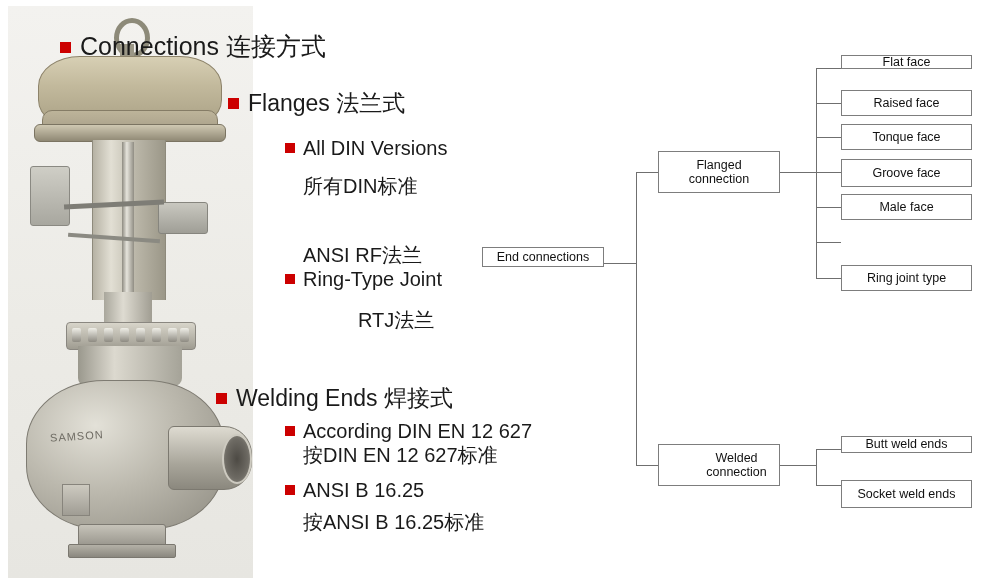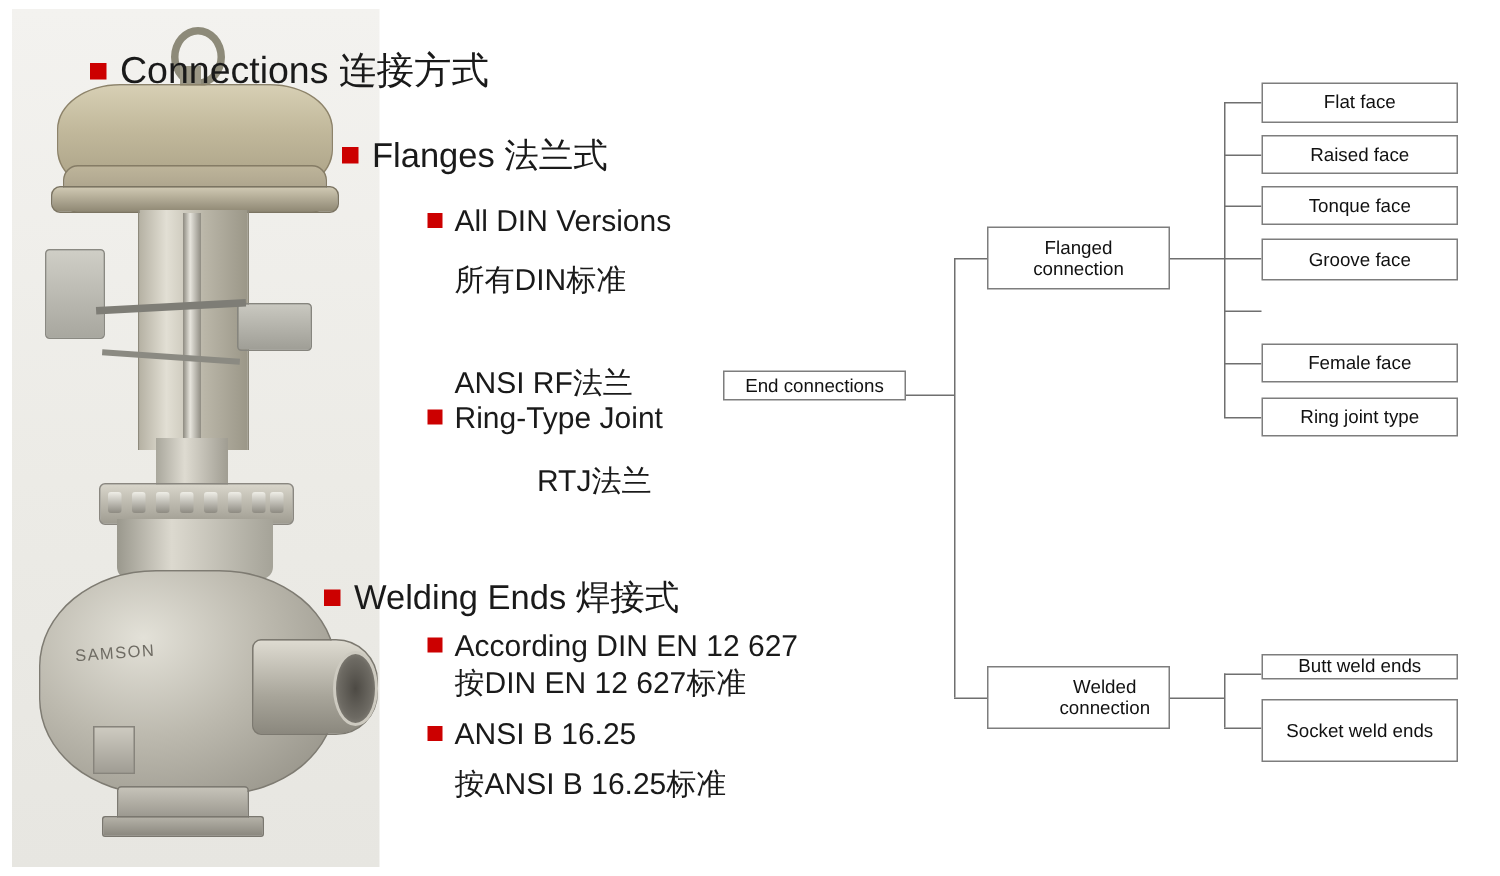--- a/index.html
+++ b/index.html
@@ -320,45 +320,45 @@
   <div class="fc-line fc-h" style="left:636px; top:172px; width:22px;"></div>
   <div class="fc-box" style="left:658px; top:151px; width:122px; height:42px; flex-direction:column;">
     <span>Flanged</span>
     <span>connection</span>
   </div>
 
   <div class="fc-line fc-h" style="left:780px; top:172px; width:36px;"></div>
   <div class="fc-line fc-v" style="left:816px; top:68px; height:210px;"></div>
 
   <div class="fc-line fc-h" style="left:816px; top:68px;  width:25px;"></div>
-  <div class="fc-box" style="left:841px; top:55px;  width:131px; height:27px;">
+  <div class="fc-box" style="left:841px; top:55px;  width:131px; height:14px;">
     <span>Flat face</span>
   </div>
 
   <div class="fc-line fc-h" style="left:816px; top:103px; width:25px;"></div>
   <div class="fc-box" style="left:841px; top:90px;  width:131px; height:26px;">
     <span>Raised face</span>
   </div>
 
   <div class="fc-line fc-h" style="left:816px; top:137px; width:25px;"></div>
   <div class="fc-box" style="left:841px; top:124px; width:131px; height:26px;">
     <span>Tonque face</span>
   </div>
 
   <div class="fc-line fc-h" style="left:816px; top:172px; width:25px;"></div>
   <div class="fc-box" style="left:841px; top:159px; width:131px; height:28px;">
     <span>Groove face</span>
   </div>
 
   <div class="fc-line fc-h" style="left:816px; top:207px; width:25px;"></div>
+  <div class="fc-box" style="left:841px; top:194px; width:131px; height:26px;">
+    <span>Male face</span>
+  </div>
 
   <div class="fc-line fc-h" style="left:816px; top:242px; width:25px;"></div>
-  <div class="fc-box" style="left:841px; top:229px; width:131px; height:26px;">
-    <span>Female face</span>
-  </div>
 
   <div class="fc-line fc-h" style="left:816px; top:278px; width:25px;"></div>
   <div class="fc-box" style="left:841px; top:265px; width:131px; height:26px;">
     <span>Ring joint type</span>
   </div>
 
   <div class="fc-line fc-h" style="left:636px; top:465px; width:22px;"></div>
   <div class="fc-box" style="left:658px; top:444px; width:122px; height:42px; flex-direction:column;padding-left:35px;">
     <span>Welded</span>
     <span>connection</span>
@@ -366,17 +366,17 @@
 
   <div class="fc-line fc-h" style="left:780px; top:465px; width:36px;"></div>
   <div class="fc-line fc-v" style="left:816px; top:449px; height:36px;"></div>
 
   <div class="fc-line fc-h" style="left:816px; top:449px; width:25px;"></div>
   <div class="fc-box" style="left:841px; top:436px; width:131px; height:17px;">
     <span>Butt weld ends</span>
   </div>
 
   <div class="fc-line fc-h" style="left:816px; top:485px; width:25px;"></div>
-  <div class="fc-box" style="left:841px; top:466px; width:131px; height:42px;">
+  <div class="fc-box" style="left:841px; top:480px; width:131px; height:28px;">
     <span>Socket weld ends</span>
   </div>
 
 </div>
 
 </body></html>

